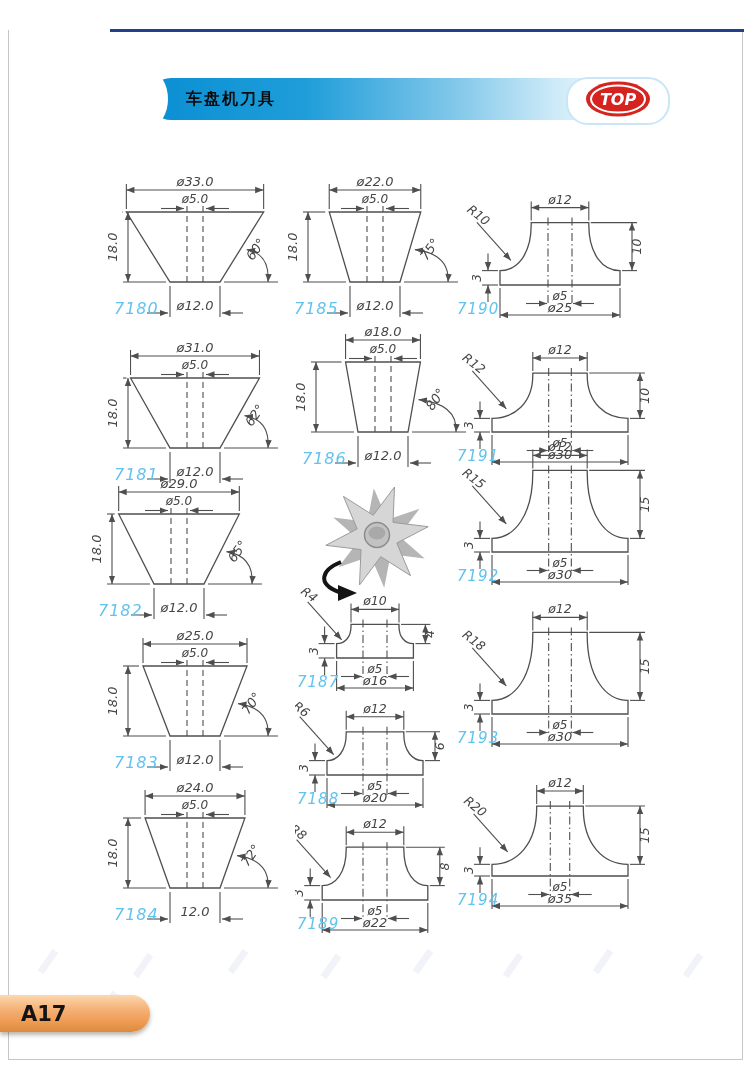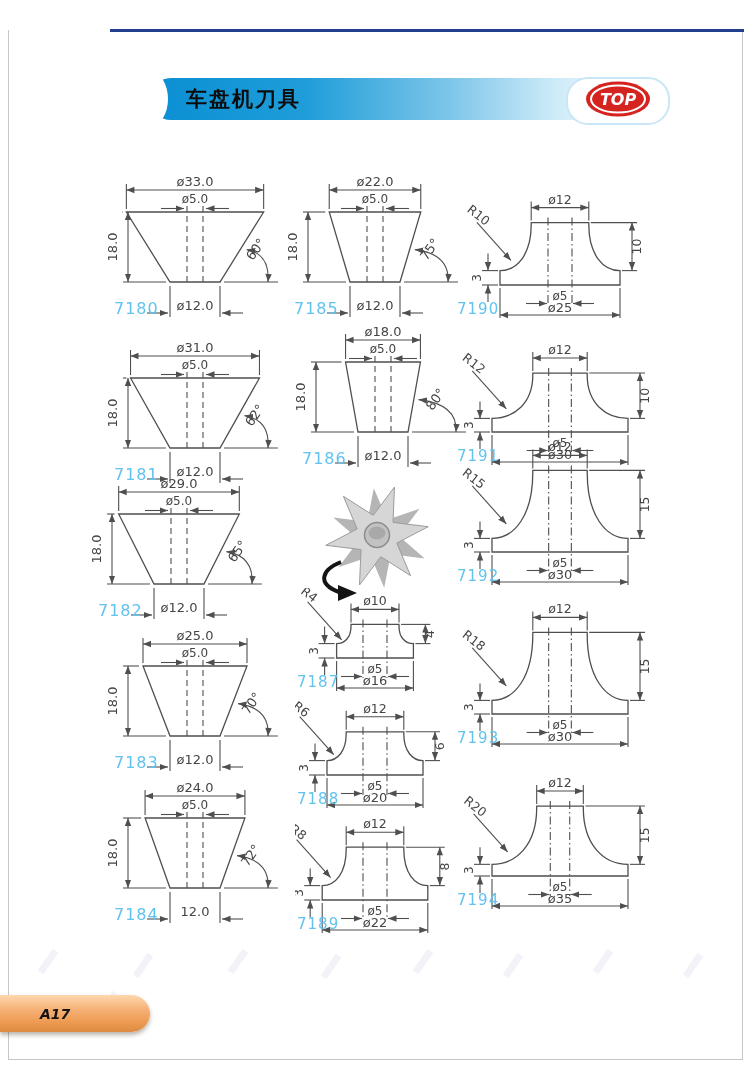--- a/index.html
+++ b/index.html
@@ -6,31 +6,31 @@
   .page{position:relative;width:755px;height:1066px;background:#ffffff;overflow:hidden;
         font-family:"DejaVu Sans",sans-serif;}
   .frame{position:absolute;left:8px;top:30px;width:733px;height:1029px;
          border:1px solid #c6c6c6;border-top:none;}
   .topline{position:absolute;left:110px;top:29px;width:634px;height:3px;background:#21418f;}
   .header-bar{position:absolute;left:150px;top:78px;width:518px;height:42px;
      border-radius:22px;display:flex;align-items:center;
      background:linear-gradient(90deg,#0a8fd3 0%,#1f9dd9 30%,#7ec6e9 58%,#cdeaf8 78%,#ffffff 96%);}
   .header-bar::before{content:"";position:absolute;left:-16px;top:-6px;width:34px;height:54px;
      background:#ffffff;border-radius:50%;}
-  .header-title{position:relative;margin-left:36px;font-size:21px;font-weight:bold;color:#0d0d0d;
+  .header-title{position:relative;margin-left:36px;font-size:16px;font-weight:bold;color:#0d0d0d;
      letter-spacing:2px;}
   .logo-capsule{position:absolute;right:-2px;top:-1px;width:100px;height:44px;background:#ffffff;
      border:2px solid #c9e6f6;border-radius:22px;display:flex;align-items:flex-start;justify-content:center;}
-  .figs{position:absolute;left:0;top:0;width:606px;height:1066px;}
+  .figs{position:absolute;left:0;top:0;width:606px;height:1066px;font-style:italic;}
   .fig{position:absolute;}
   .a17-tab{position:absolute;left:0px;top:995px;width:150px;height:37px;
      background:linear-gradient(180deg,#fcd8ae 0%,#f5b075 40%,#ef9d55 70%,#dd8a40 100%);
      border-radius:0 19px 19px 0;box-shadow:0 3px 4px rgba(60,40,20,.35);
      display:flex;align-items:center;}
-  .a17-label{margin-left:40px;font-size:14px;font-weight:bold;font-style:italic;color:#141414;}
+  .a17-label{margin-left:21px;font-size:21px;font-weight:bold;color:#141414;}
   .wm{position:absolute;width:26px;height:7px;background:rgba(140,150,195,.11);
       transform:rotate(-55deg);}
 </style>
 </head>
 <body>
 
 <div class="page">
 
   <div class="frame"></div>
   <div class="topline"></div>

